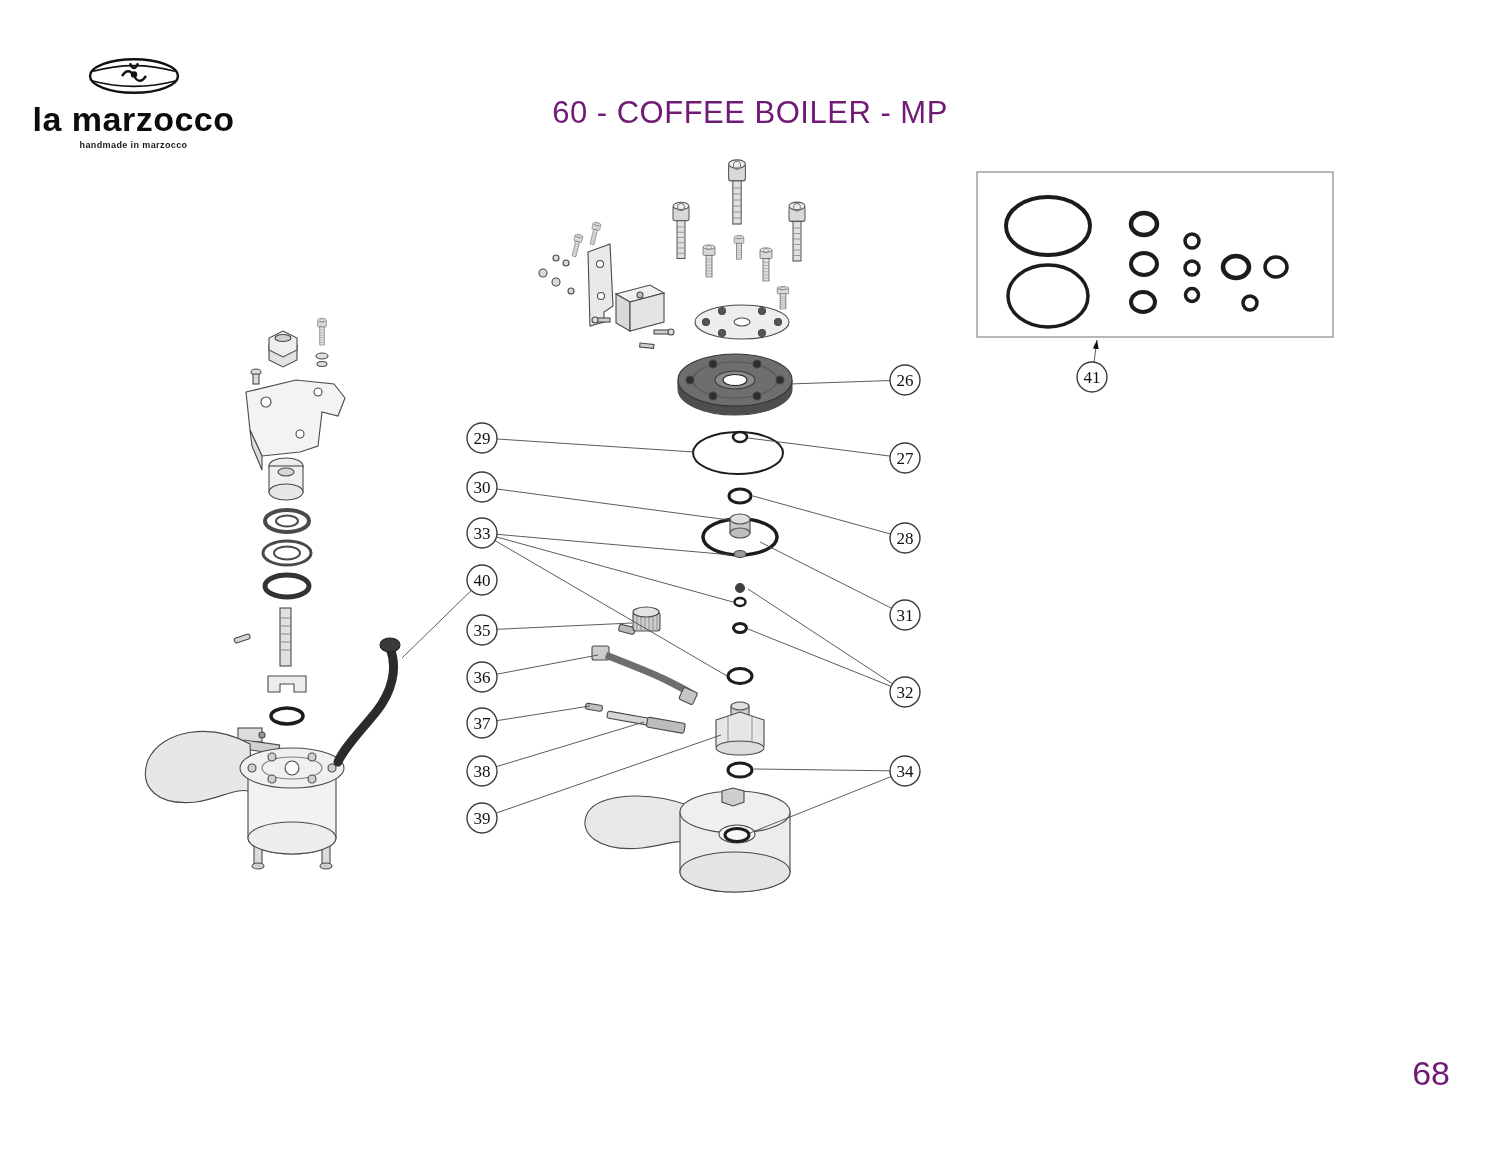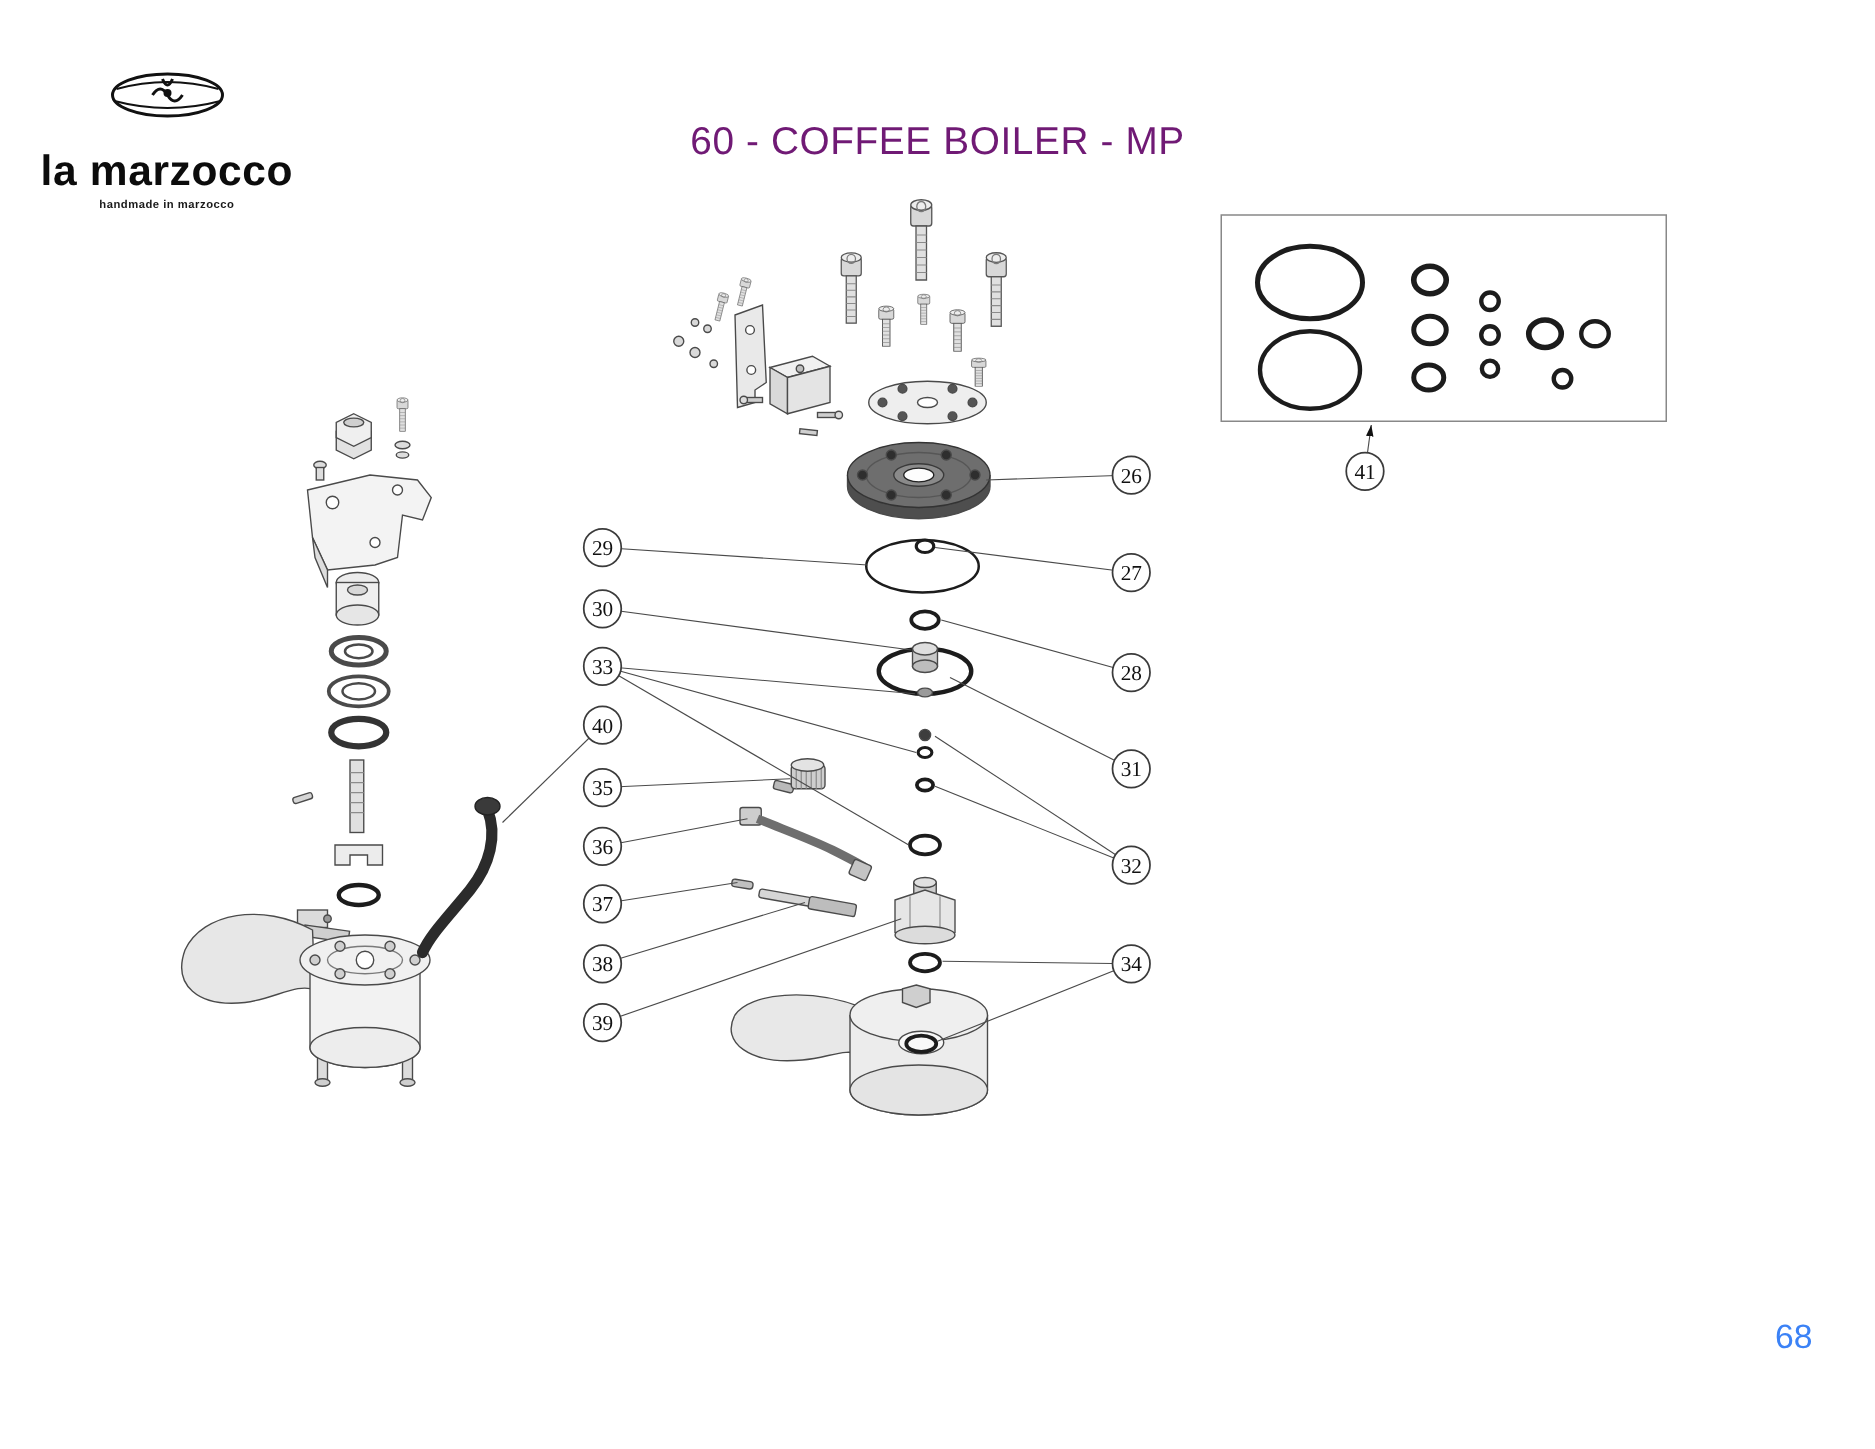--- a/index.html
+++ b/index.html
@@ -3,25 +3,25 @@
 <meta charset="utf-8">
 <style>
   html,body{margin:0;padding:0}
   body{
     width:1500px;height:1159px;position:relative;background:#ffffff;
     font-family:"Liberation Sans",sans-serif;overflow:hidden;
   }
   .page-svg{position:absolute;left:0;top:0}
   .logo{position:absolute;left:26px;top:52px;width:215px;text-align:center}
   .logo-icon{display:block;margin:0 auto}
-  .logo-text{font-size:34px;font-weight:bold;letter-spacing:.5px;color:#0c0c0c;line-height:1;margin-top:20px}
+  .logo-text{font-size:34px;font-weight:bold;letter-spacing:.5px;color:#0c0c0c;line-height:1;margin-top:2px}
   .logo-tagline{font-size:9px;font-weight:bold;color:#1a1a1a;margin-top:4px;letter-spacing:.4px}
   .page-title{position:absolute;top:95px;left:0;width:100%;text-align:center;
     font-size:31px;font-weight:400;color:#701a75;margin:0;letter-spacing:.5px}
-  .page-number{position:absolute;right:50px;top:1054px;font-size:27px;color:#3b82f6}
+  .page-number{position:absolute;right:50px;top:1054px;font-size:34px;color:#701a75}
   
   .art{stroke:#4a4a4a;stroke-width:1.1}
   .or{fill:none;stroke:#1c1c1c}
   .leader{stroke:#4a4a4a;stroke-width:.9;fill:none}
   .callout-circle{fill:#fff;stroke:#3b3b3b;stroke-width:1.4}
   .callout-text{font-family:"Liberation Serif",serif;font-size:17px;fill:#111}
 </style>
 </head>
 <body>
 

